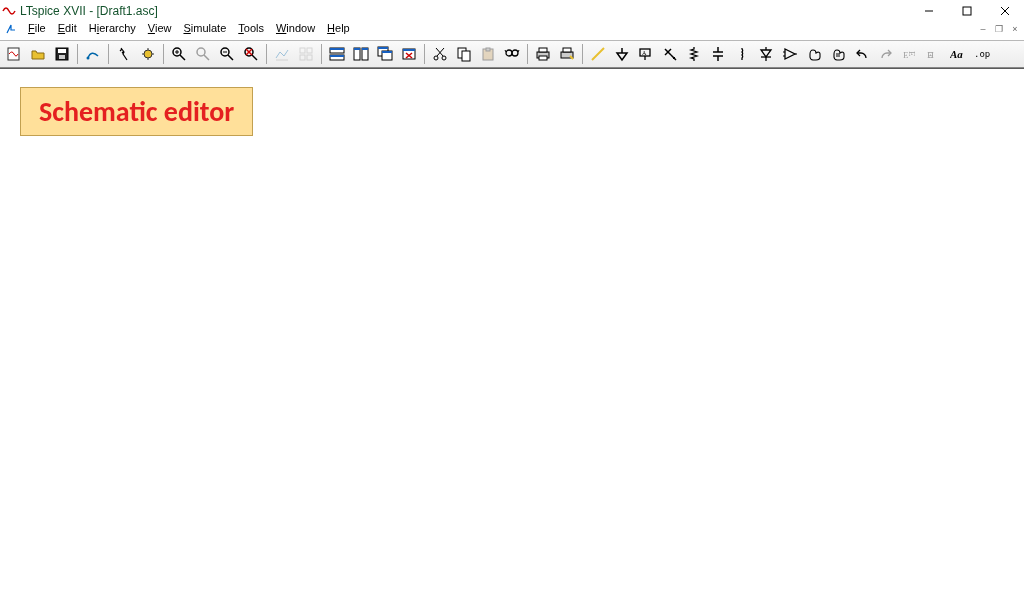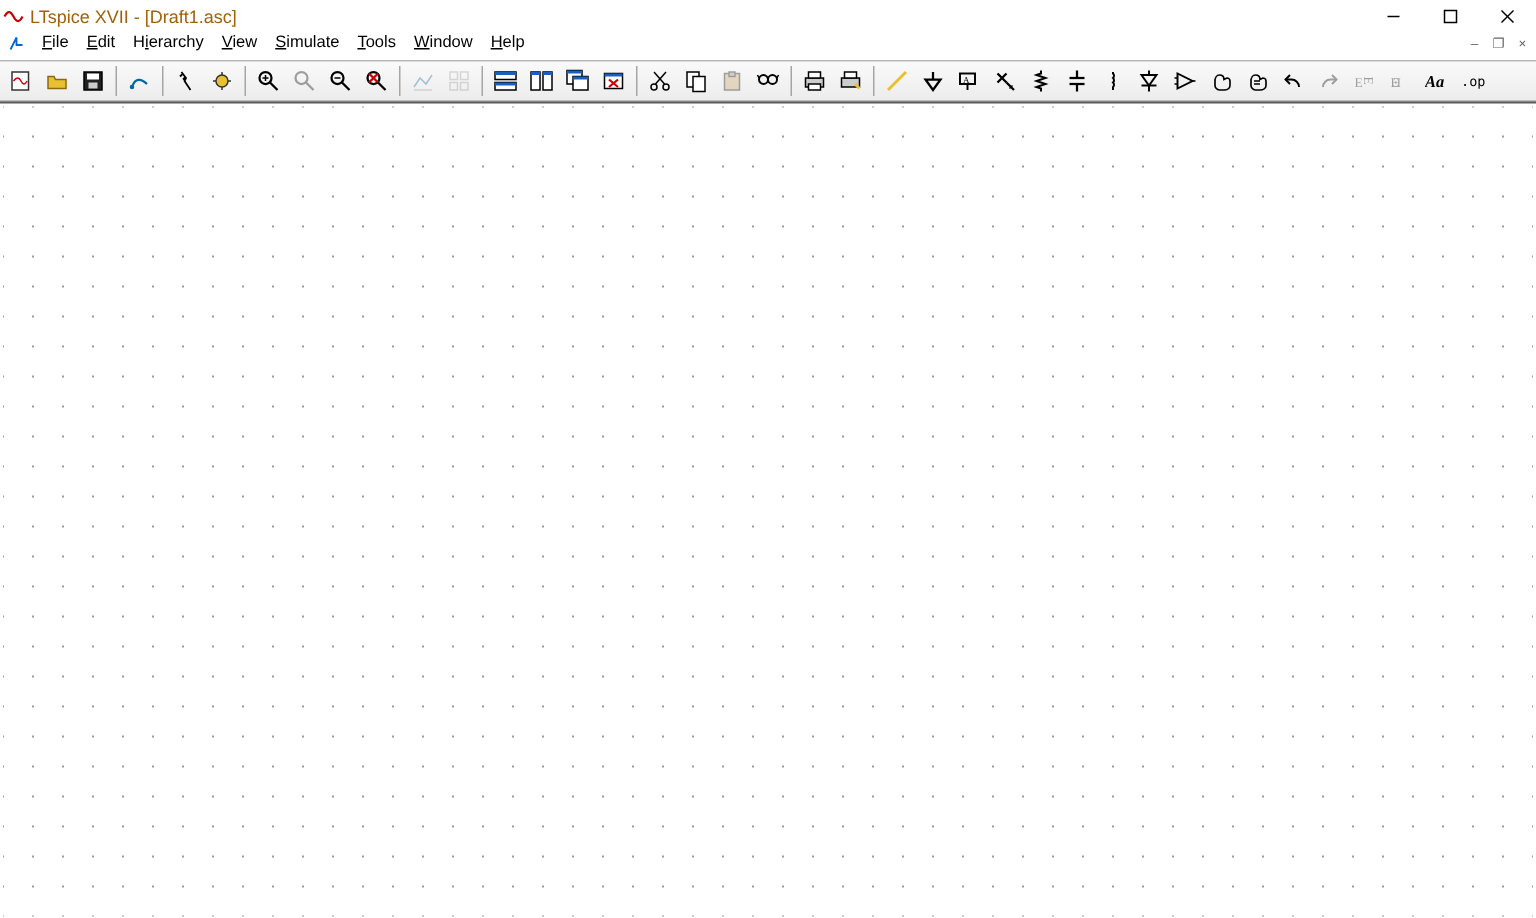--- a/index.html
+++ b/index.html
@@ -1,18 +1,18 @@
 <!DOCTYPE html>
 <html><head>
 <meta charset="utf-8">
 <style>
   html,body{margin:0;padding:0;width:1024px;height:612px;font-family:"Segoe UI",Tahoma,sans-serif;font-size:11px;color:#000;background:#fff;overflow:hidden}
   .titlebar{height:22px;background:#fff;display:flex;align-items:center;padding:0 2px;position:relative}
   .tb-icon{width:14px;height:14px;margin-right:4px;display:flex;align-items:center;justify-content:center}
-  .tb-title{color:#a16207;font-size:12px}
+  .tb-title{color:#14532d;font-size:12px}
   .tb-ctrls{position:absolute;right:0;top:0;display:flex}
   .tb-btn{width:38px;height:22px;display:flex;align-items:center;justify-content:center;color:#333}
   .menubar{height:18px;background:#fff;display:flex;align-items:flex-start;padding-left:4px;position:relative}
   .mdi-icon{width:14px;height:14px;margin-right:4px}
   .menu-item{padding:0 6px;color:#000}
   .menu-item .ul{text-decoration:underline}
   .mdi-ctrls{position:absolute;right:2px;top:0;display:flex;gap:2px}
   .mdi-btn{width:14px;height:14px;font-size:9px;color:#666;display:flex;align-items:center;justify-content:center}
   .toolbar{height:26px;border-top:1px solid #b8b8b8;border-bottom:1px solid #888;background:linear-gradient(#fafafa,#ececec);display:flex;align-items:center;padding:0 2px}
   .tbtn{width:22px;height:22px;display:flex;align-items:center;justify-content:center;margin:0 1px}
@@ -345,13 +345,16 @@
     </div>
   <div class="tbtn">
       <svg width="16" height="16">
         <text x="0" y="11" font-size="9" font-family="monospace">.op</text>
       </svg>
     </div>
 </div>
 
 <div class="canvas">
   <div class="dotgrid"></div>
+  <div class="overlay-box">
+    <div class="overlay-text">Schematic editor</div>
+  </div>
 </div>
 
 </body></html>

